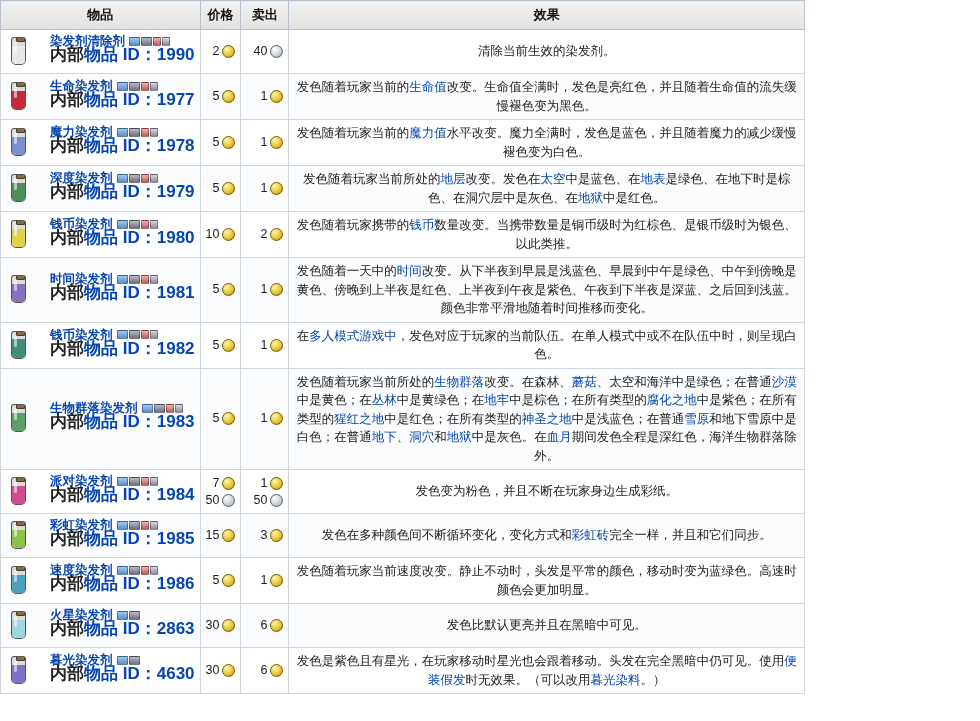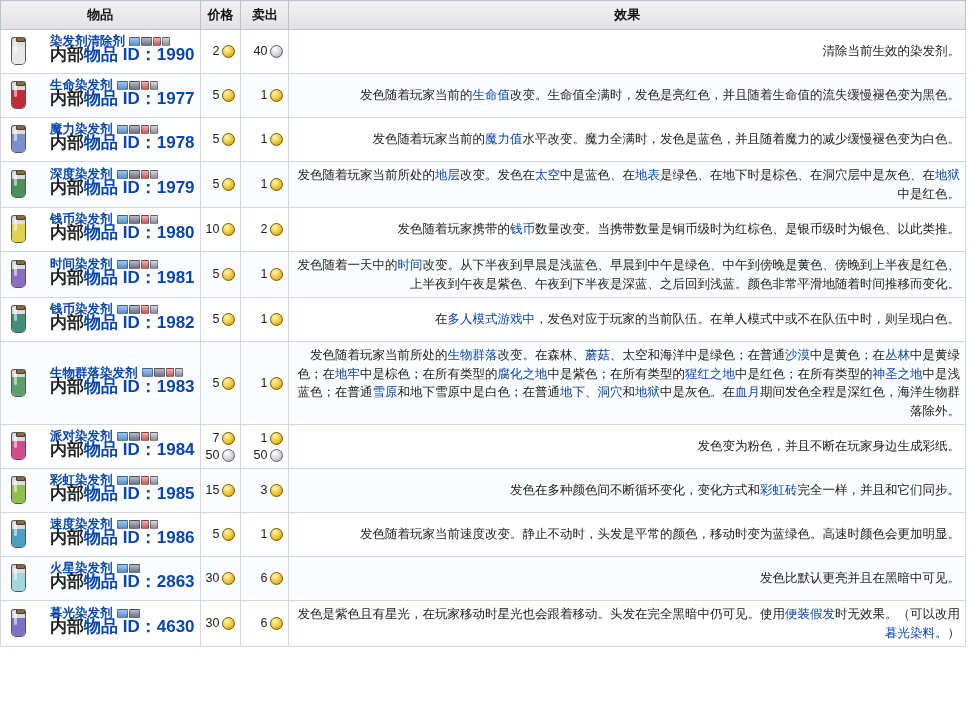--- a/index.html
+++ b/index.html
@@ -9,21 +9,21 @@
     font-family: "Liberation Sans", sans-serif;
   }
   #wrap {
     width: 980px;
     height: 721px;
     position: relative;
     overflow: hidden;
   }
   table.wikitable {
     border-collapse: collapse;
-    width: 966px;
+    width: 805px;
     font-size: 12.5px;
     color: #202122;
   }
   table.wikitable th {
     background: linear-gradient(#f2f2f2, #e2e2e2);
     border: 1px solid #b7c4d0;
     font-weight: bold;
     font-size: 13px;
     padding: 5px 4px;
     text-align: center;
@@ -147,21 +147,21 @@
     flex: 0 0 13px;
   }
   .coin.gold    { background: radial-gradient(circle at 35% 30%, #fff6b0, #e8c02a 60%, #a37d08); border:1px solid #7a5c06; }
   .coin.silver  { background: radial-gradient(circle at 35% 30%, #ffffff, #c9d0d8 60%, #7e878f); border:1px solid #5f666c; }
 
   
   .effect {
     font-size: 12.5px;
     line-height: 18.5px;
     color: #202122;
-    text-align: right;
+    text-align: center;
   }
   .effect a, a.lnk {
     color: #0645ad;
     text-decoration: none;
   }
 </style>
 </head>
 <body>
 
 <div id="wrap">

